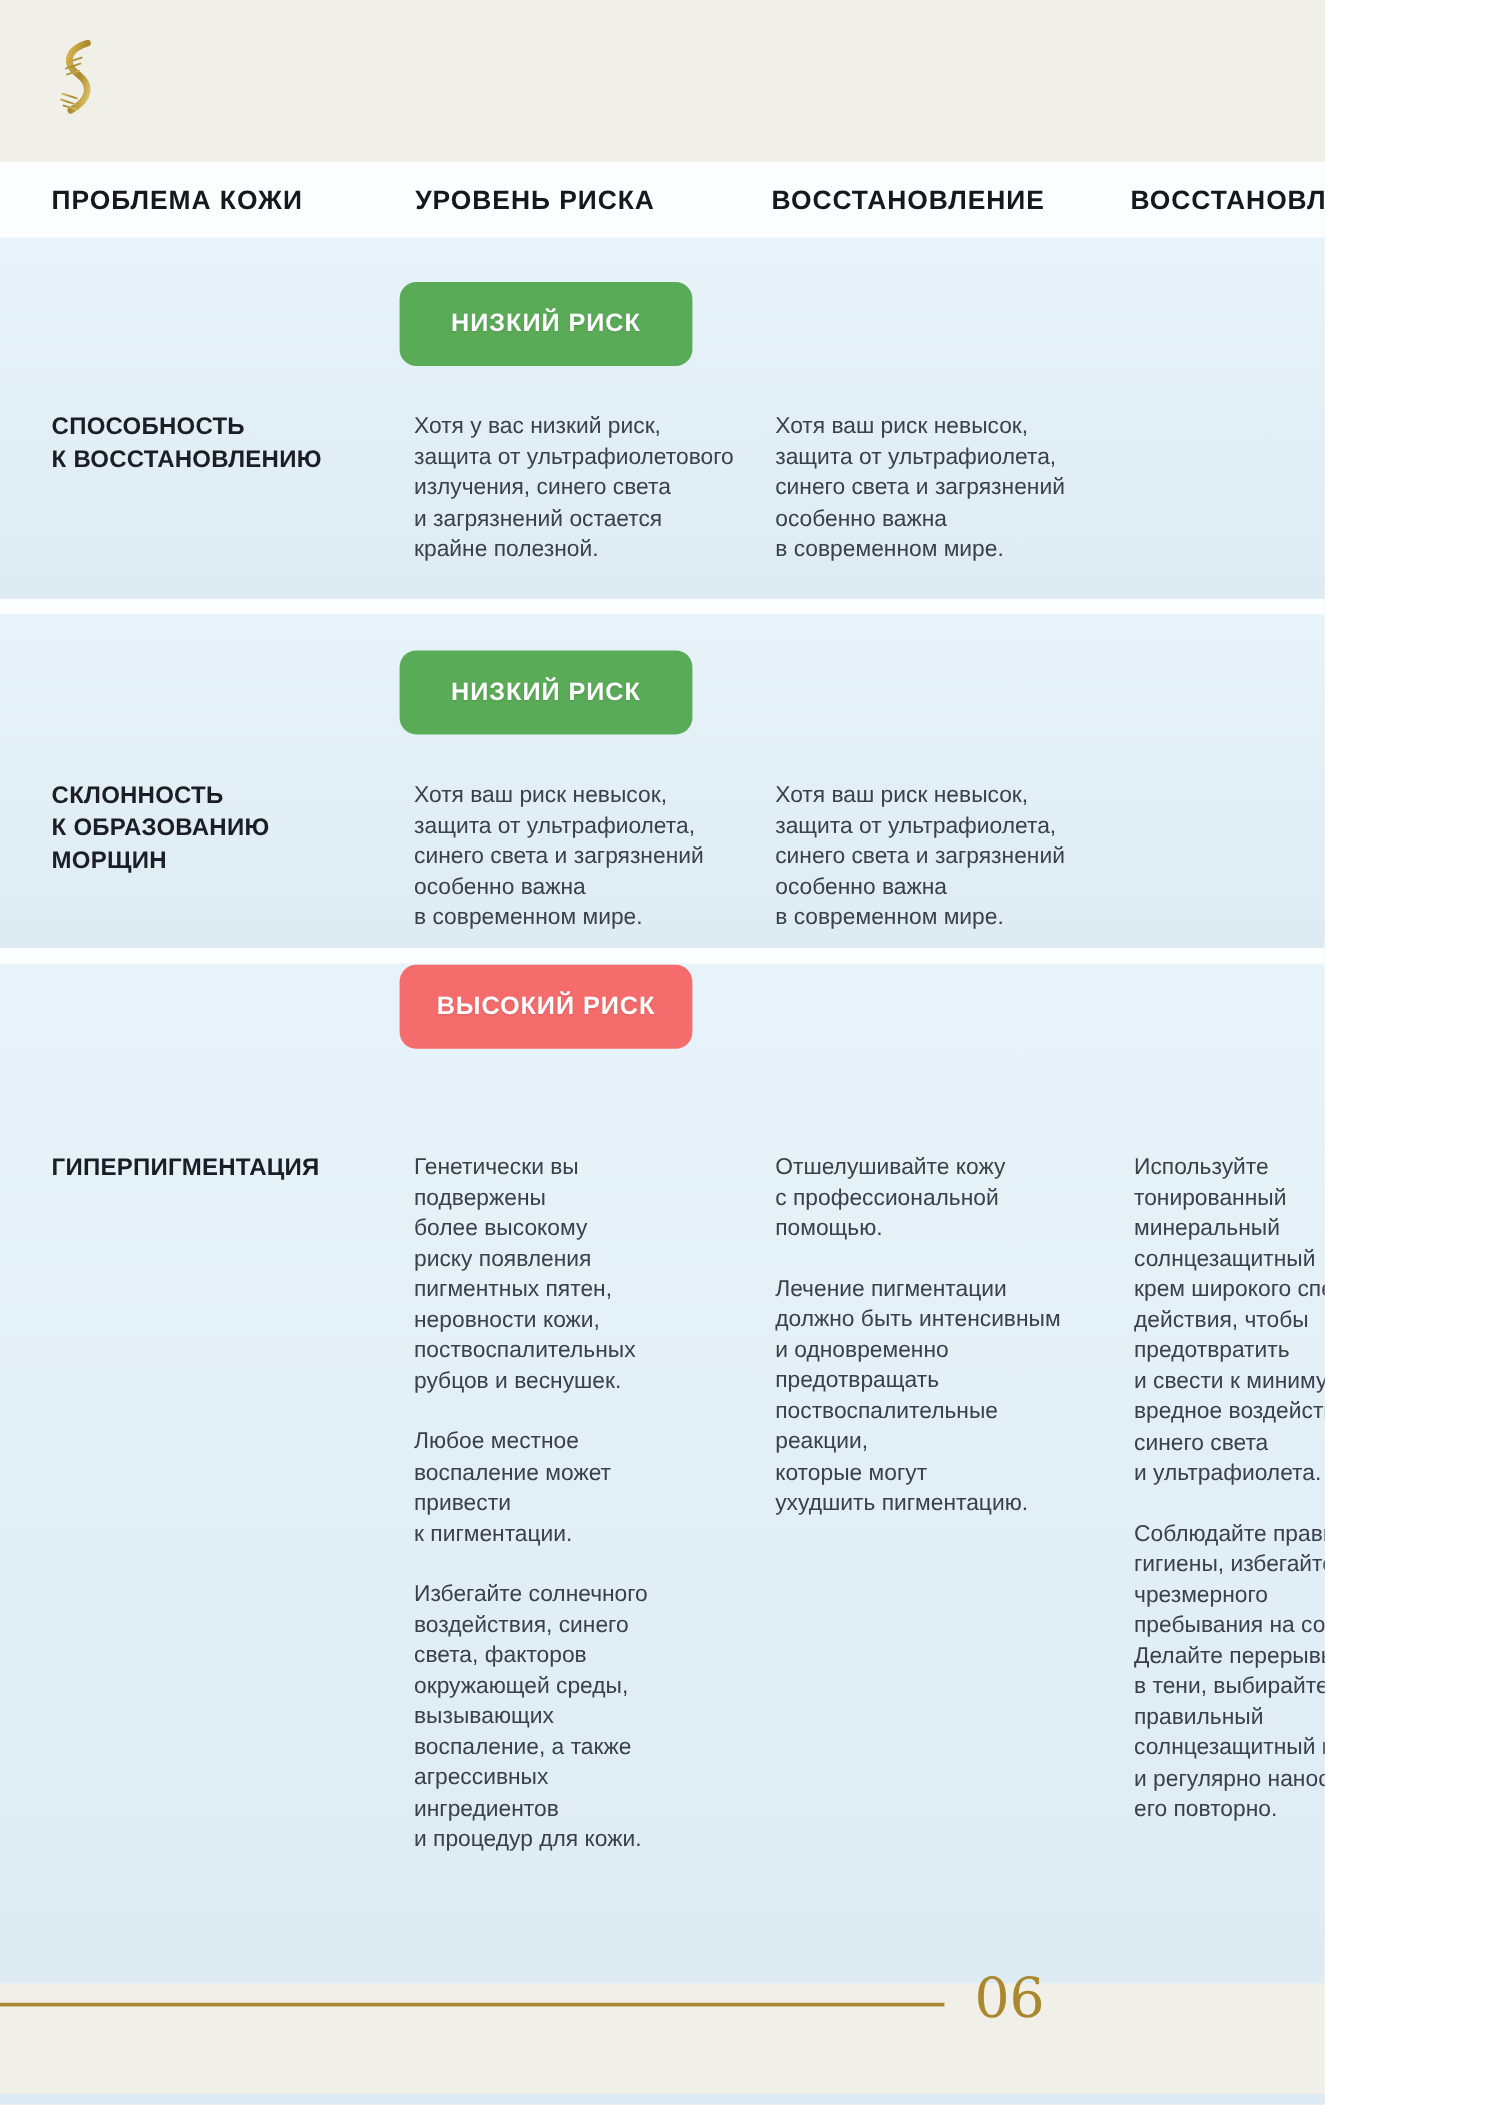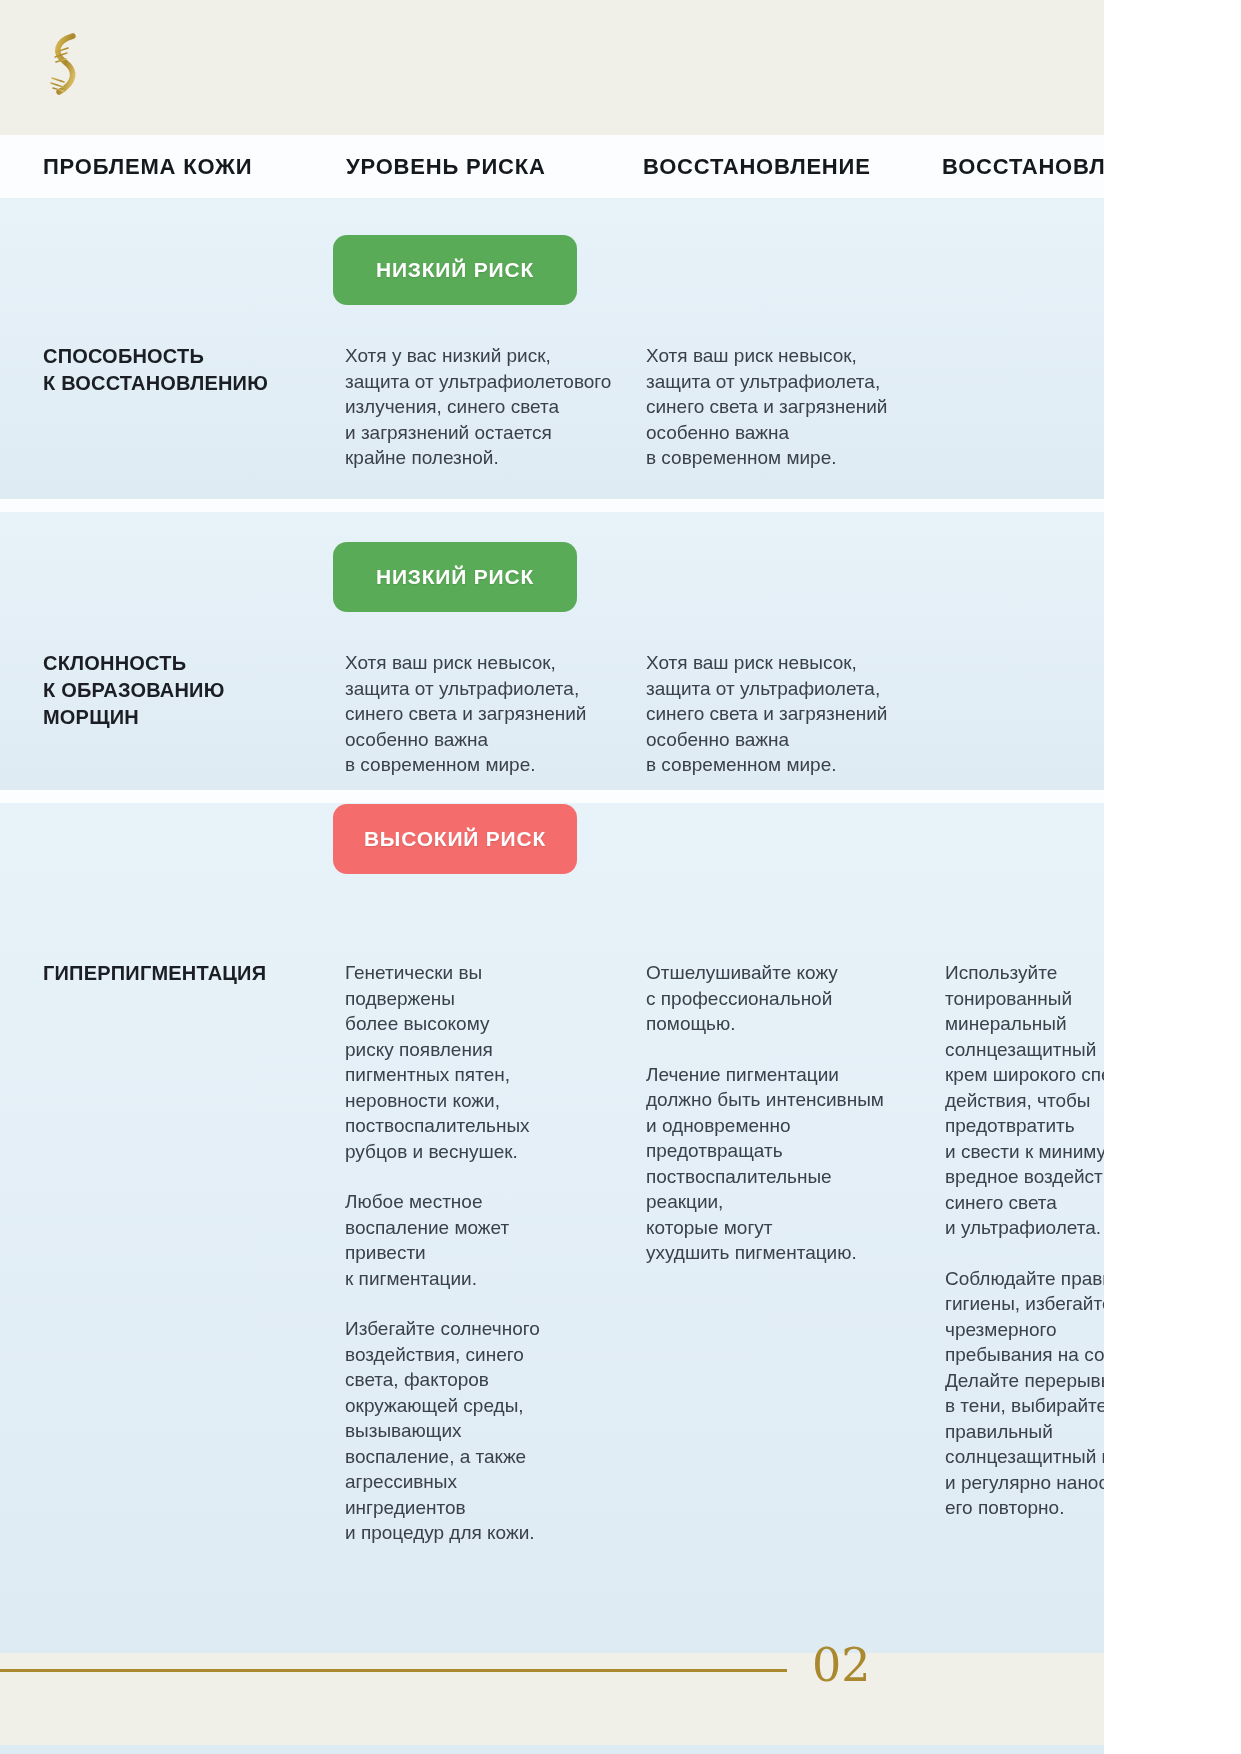--- a/index.html
+++ b/index.html
@@ -204,16 +204,16 @@
 пребывания на солнце.
 Делайте перерывы
 в тени, выбирайте
 правильный
 солнцезащитный крем
 и регулярно наносите
 его повторно.</p>
   </div>
 
   <div class="gold-line"></div>
-  <div class="page-num">02</div>
+  <div class="page-num">06</div>
   <div class="bottom-strip"></div>
 
 </div>
 
 </body></html>

